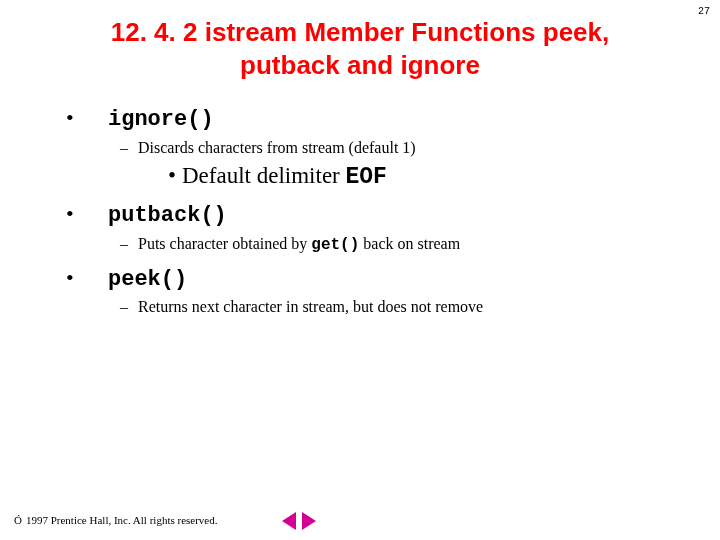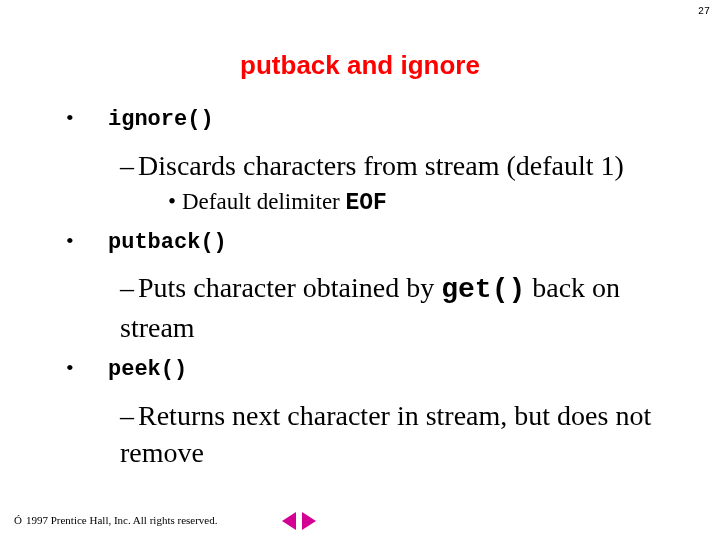--- a/index.html
+++ b/index.html
@@ -48,22 +48,22 @@
     display: inline;
     margin-left: 24px;
   }
   .mono {
     font-family: "Courier New", Courier, monospace;
     font-weight: bold;
   }
   .bold { font-weight: bold; }
   .lvl2 {
     margin-left: 80px;
-    font-size: 28px;
-    margin-top: 12px;
+    font-size: 16px;
+    margin-top: 2px;
   }
   .lvl2 .dash {
     display: inline-block;
     width: 18px;
   }
   .lvl3 {
     margin-left: 128px;
     font-size: 23px;
     margin-top: 2px;
   }
@@ -102,21 +102,21 @@
   .arrow.right {
     border-left: 14px solid #d40094;
   }
 </style>
 </head>
 <body>
 
 <div class="page-number">27</div>
 
 <div class="title">
-  <br>
+  <span>12. 4. 2 istream Member Functions peek,</span><br>
   <span>putback and ignore</span>
 </div>
 
 <div class="content">
 
   <div class="lvl1">
     <span class="bullet">•</span><span class="txt mono bold">ignore()</span>
   </div>
   <div class="lvl2">
     <span class="dash">–</span><span>Discards characters from stream (default 1)</span>

